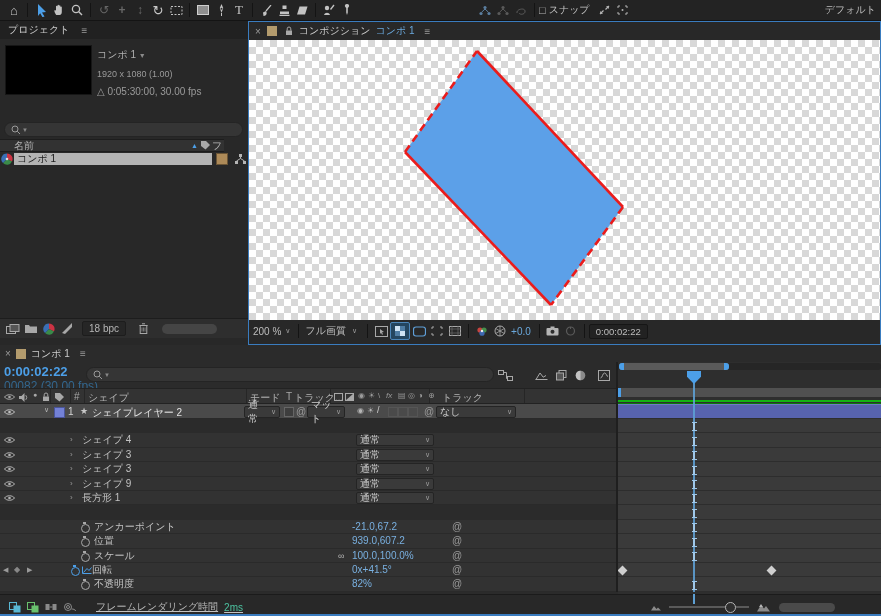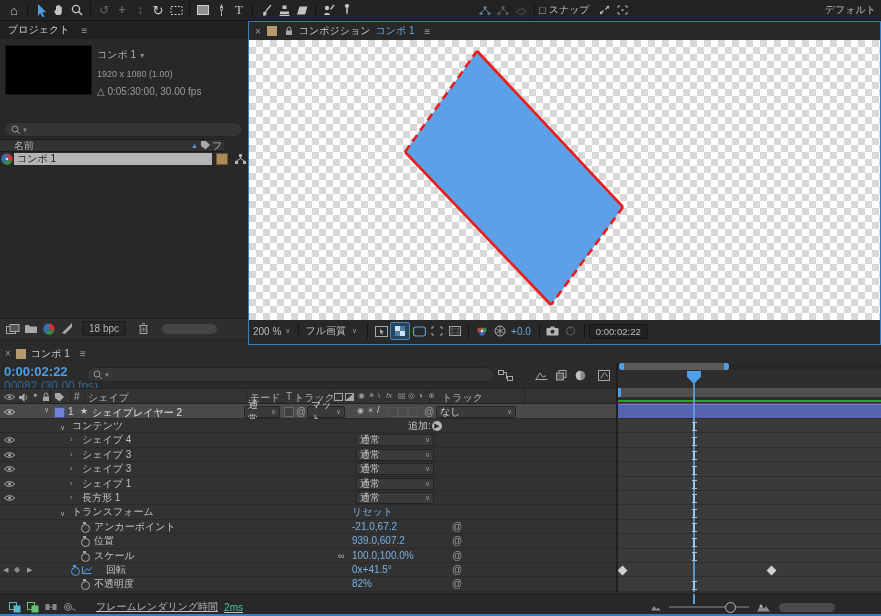--- a/index.html
+++ b/index.html
@@ -484,26 +484,20 @@
       <span class="abs" style="left:388px;top:2.5px;width:8px;height:8px;border:1px solid #555;"></span>
       <span class="abs" style="left:398px;top:2.5px;width:8px;height:8px;border:1px solid #555;"></span>
       <span class="abs" style="left:408px;top:2.5px;width:8px;height:8px;border:1px solid #555;"></span>
       <span class="abs" style="left:424px;top:1.5px;color:#9a9a9a;">@</span>
       <span class="dd abs" style="left:436px;top:1.5px;width:80px;">
         <span>なし</span>
           <span class="car">∨</span>
       </span>
     </div>
 
-    <div class="prow" style="top:74px;">
-      <span class="cell" style="left:60px;font-size:7px;color:#b5b5b5;top:3px;">∨</span>
-      <span class="cell" style="left:72px;color:#c3c3c3;">コンテンツ</span>
-      <span class="cell" style="left:408px;color:#c3c3c3;">追加:</span>
-      <span class="cell" style="left:432px;top:2px;width:10px;height:10px;background:#b5b5b5;border-radius:50%;color:#2a2a2a;font-size:7px;text-align:center;line-height:10px;">▶</span>
-    </div>
     <div class="prow" style="top:88.4px;">
       <span class="cell" style="left:4px;top:3px;">
           <svg width="11" height="8">
             <path d="M.5 4C2.5 1 8.5 1 10.5 4 8.5 7 2.5 7 .5 4Z" fill="none" stroke="#b5b5b5"></path>
             <circle cx="5.5" cy="4" r="1.3" fill="#b5b5b5"></circle>
           </svg>
         </span>
       <span class="cell" style="left:70px;font-size:8px;color:#9a9a9a;">›</span>
       <span class="cell" style="left:82px;color:#c3c3c3;">シェイプ 4</span>
       <span class="dd abs" style="left:356px;top:1px;width:78px;">
@@ -540,44 +534,39 @@
         </span>
     </div>
     <div class="prow" style="top:131.6px;">
       <span class="cell" style="left:4px;top:3px;">
           <svg width="11" height="8">
             <path d="M.5 4C2.5 1 8.5 1 10.5 4 8.5 7 2.5 7 .5 4Z" fill="none" stroke="#b5b5b5"></path>
             <circle cx="5.5" cy="4" r="1.3" fill="#b5b5b5"></circle>
           </svg>
         </span>
       <span class="cell" style="left:70px;font-size:8px;color:#9a9a9a;">›</span>
-      <span class="cell" style="left:82px;color:#c3c3c3;">シェイプ 1</span>
+      <span class="cell" style="left:82px;color:#c3c3c3;">シェイプ 9</span>
       <span class="dd abs" style="left:356px;top:1px;width:78px;">
           <span>通常</span>
           <span class="car">∨</span>
         </span>
     </div>
     <div class="prow" style="top:146px;">
       <span class="cell" style="left:4px;top:3px;">
           <svg width="11" height="8">
             <path d="M.5 4C2.5 1 8.5 1 10.5 4 8.5 7 2.5 7 .5 4Z" fill="none" stroke="#b5b5b5"></path>
             <circle cx="5.5" cy="4" r="1.3" fill="#b5b5b5"></circle>
           </svg>
         </span>
       <span class="cell" style="left:70px;font-size:8px;color:#9a9a9a;">›</span>
       <span class="cell" style="left:82px;color:#c3c3c3;">長方形 1</span>
       <span class="dd abs" style="left:356px;top:1px;width:78px;">
           <span>通常</span>
           <span class="car">∨</span>
         </span>
-    </div>
-    <div class="prow" style="top:160.4px;">
-      <span class="cell" style="left:60px;font-size:7px;color:#b5b5b5;top:3px;">∨</span>
-      <span class="cell" style="left:72px;color:#c3c3c3;">トランスフォーム</span>
-      <span class="cell blue" style="left:352px;">リセット</span>
     </div>
     <div class="prow" style="top:174.8px;">
       <span class="cell sw" style="left:80px;top:2px;"></span>
       <span class="cell" style="left:94px;color:#c3c3c3;">アンカーポイント</span>
       <span class="cell blue" style="left:352px;">-21.0,67.2</span>
       <span class="cell" style="left:452px;color:#9a9a9a;">@</span>
     </div>
     <div class="prow" style="top:189.2px;">
       <span class="cell sw" style="left:80px;top:2px;"></span>
       <span class="cell" style="left:94px;color:#c3c3c3;">位置</span>
@@ -595,21 +584,21 @@
       <span class="cell" style="left:3px;color:#9a9a9a;font-size:7px;">◀</span>
       <span class="cell" style="left:14px;color:#888;font-size:8px;">◆</span>
       <span class="cell" style="left:27px;color:#9a9a9a;font-size:7px;">▶</span>
       <span class="cell sw on" style="left:70px;top:2px;"></span>
       <span class="cell" style="left:82px;top:3px;">
         <svg width="10" height="8">
             <path d="M0.5 7.5v-7M0.5 7.5h9" stroke="#4c9fe8"></path>
             <path d="M1.5 6.5L5 2.5l2 2 2.5-3" stroke="#4c9fe8" fill="none"></path>
           </svg>
       </span>
-      <span class="cell" style="left:106px;color:#c3c3c3;">回転</span>
+      <span class="cell" style="left:92px;color:#c3c3c3;">回転</span>
       <span class="cell blue" style="left:352px;">0x+41.5°</span>
       <span class="cell" style="left:452px;color:#9a9a9a;">@</span>
     </div>
     <div class="prow" style="top:232.4px;">
       <span class="cell sw" style="left:80px;top:2px;"></span>
       <span class="cell" style="left:94px;color:#c3c3c3;">不透明度</span>
       <span class="cell blue" style="left:352px;">82%</span>
       <span class="cell" style="left:452px;color:#9a9a9a;">@</span>
     </div>
 

